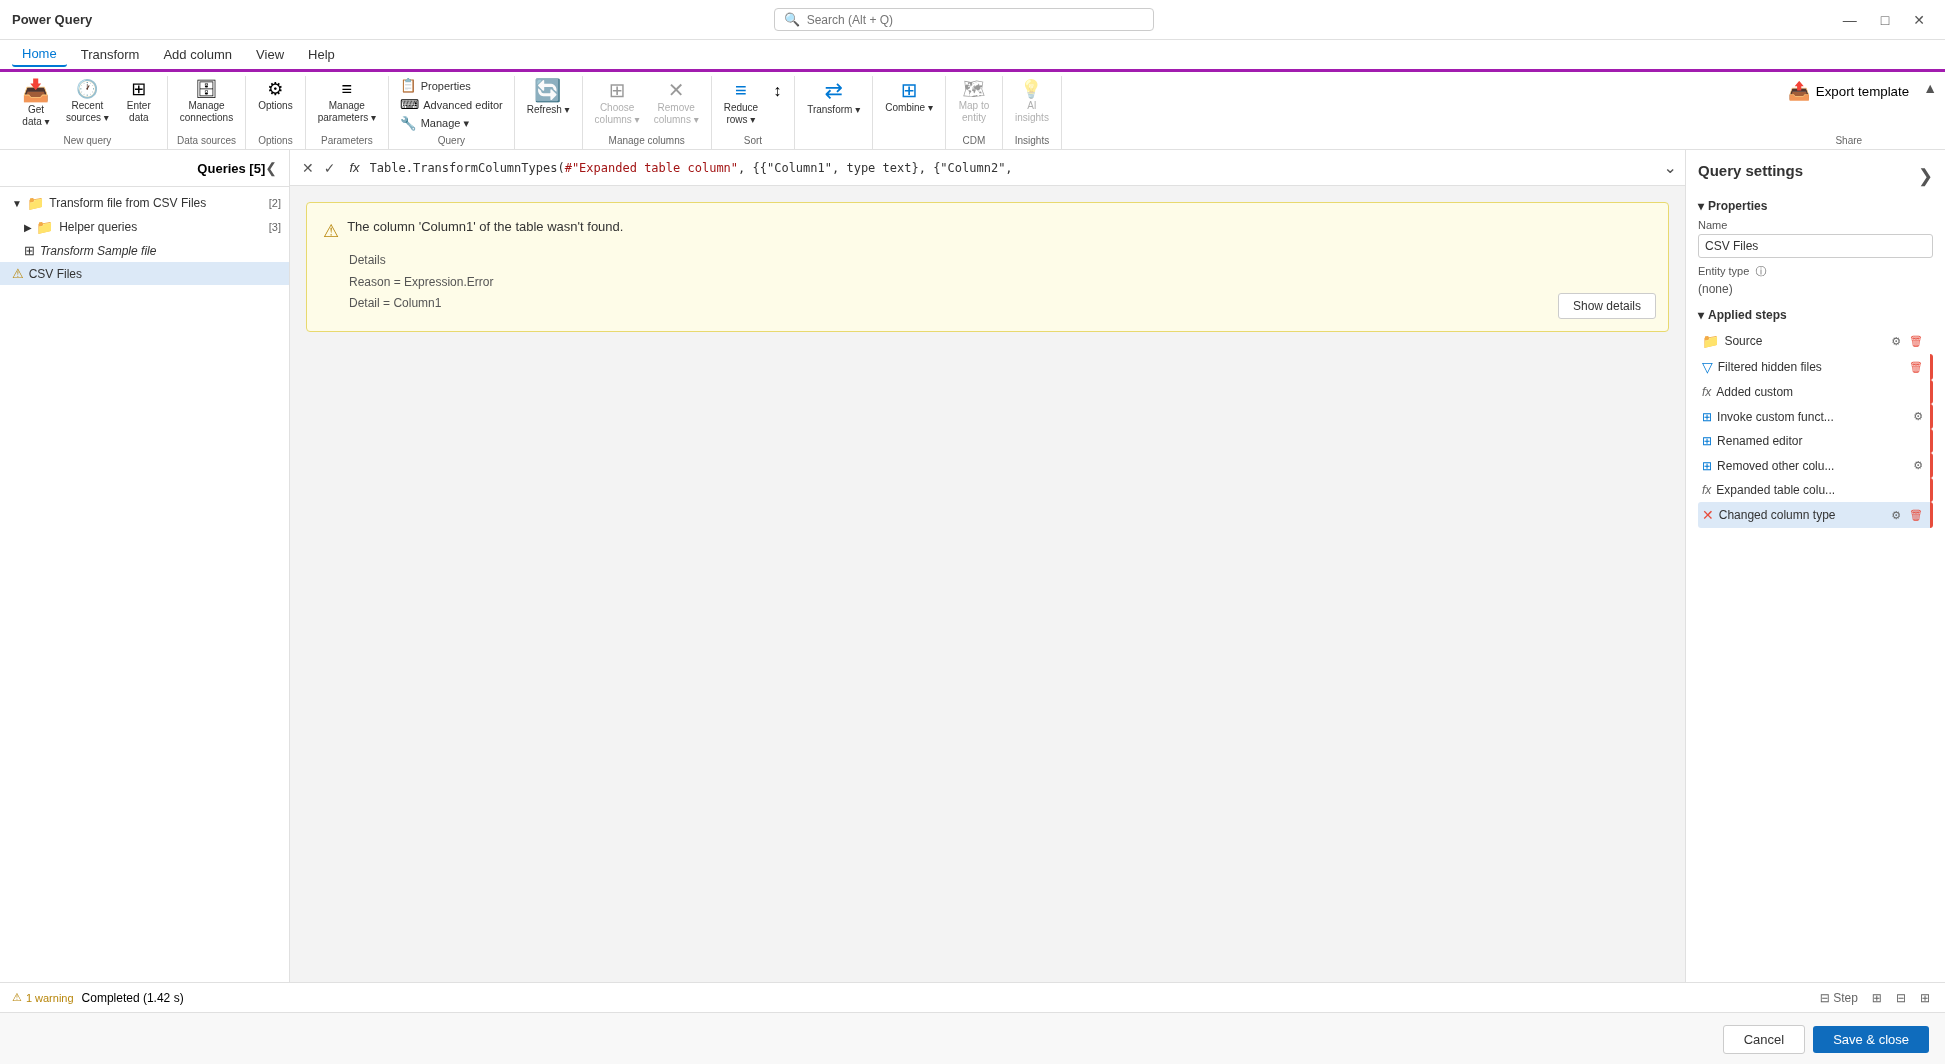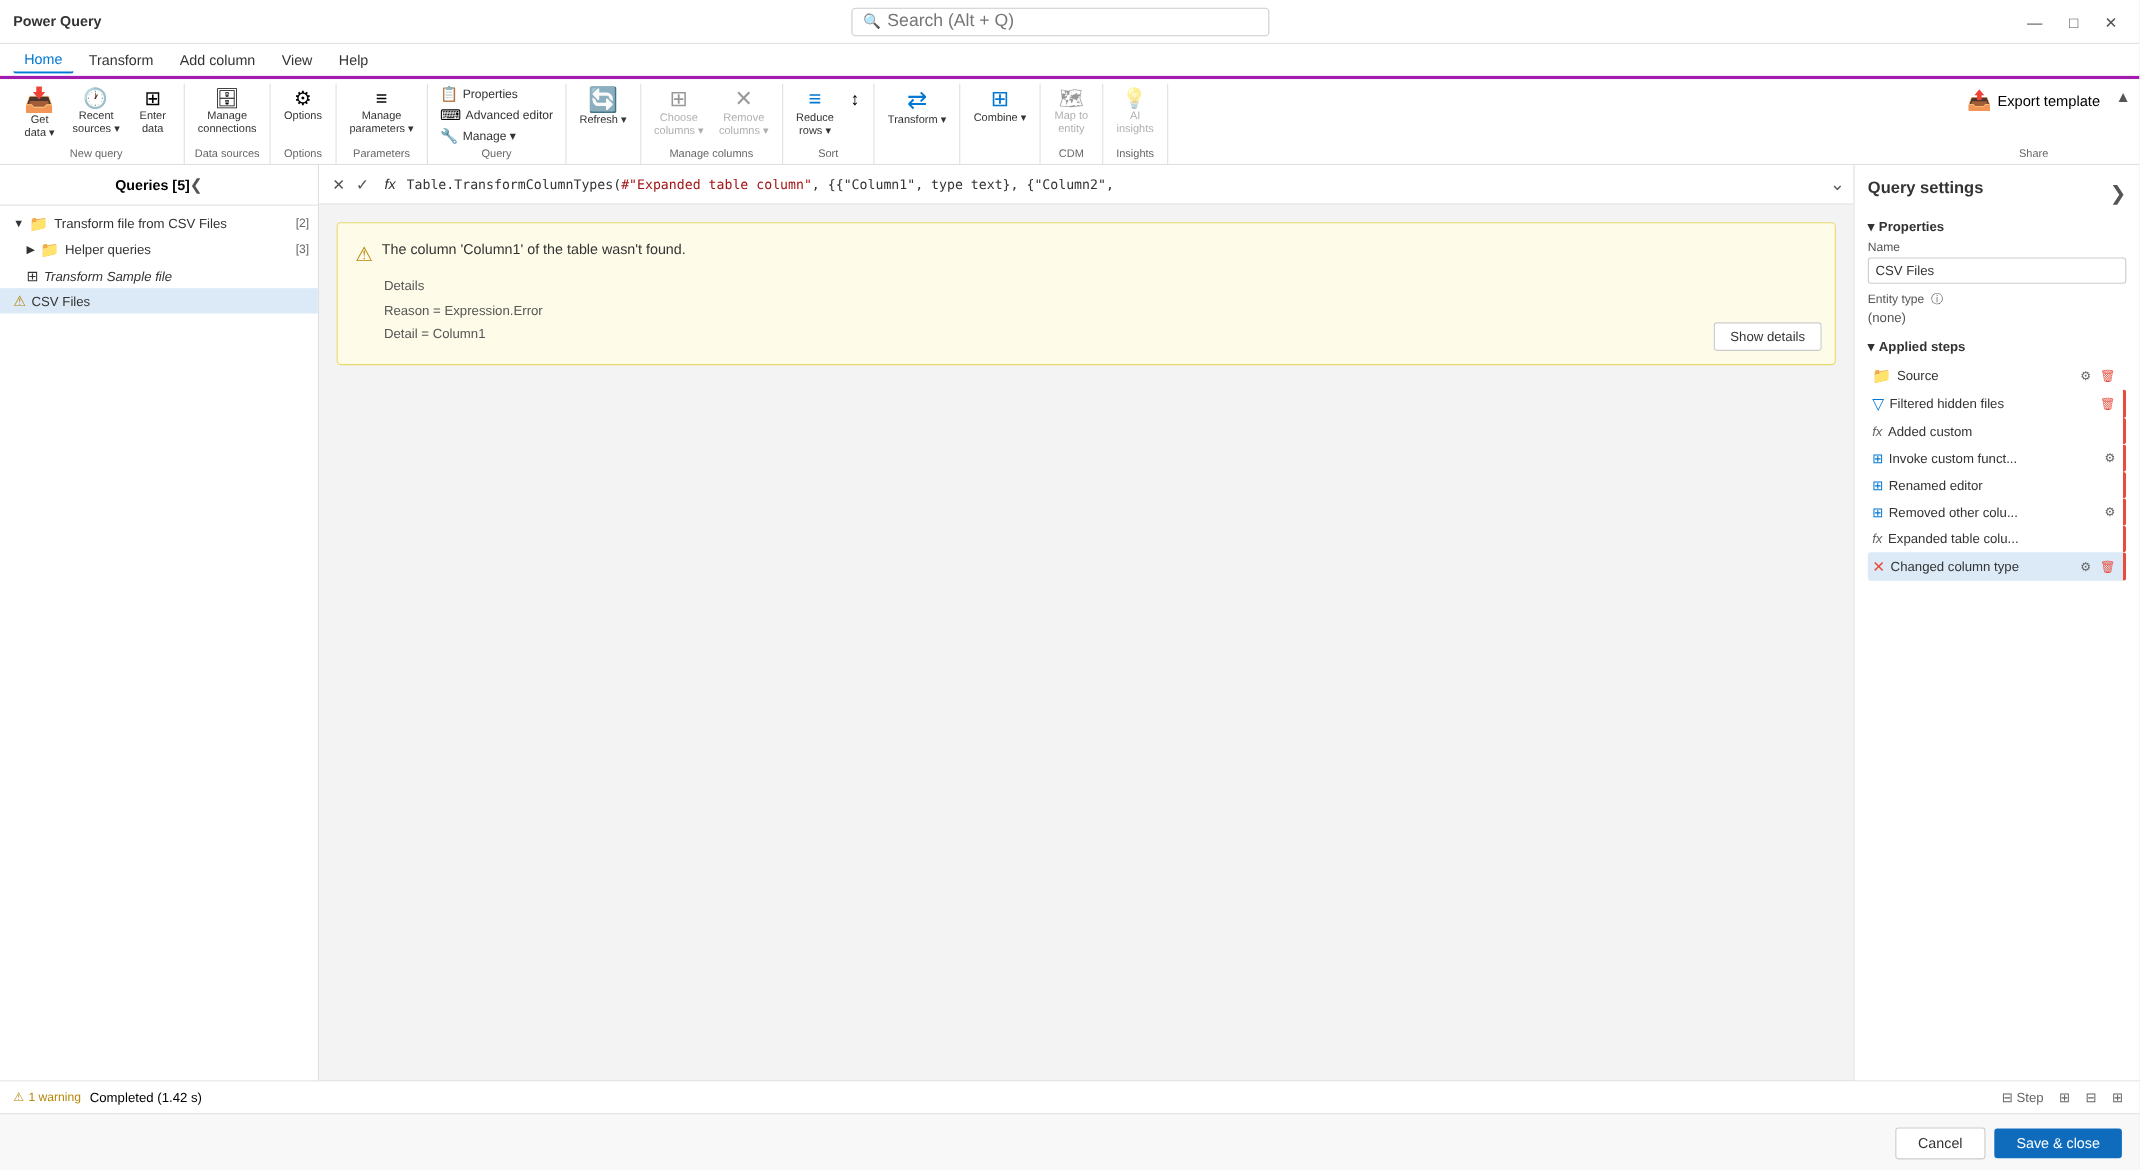--- a/index.html
+++ b/index.html
@@ -9,21 +9,21 @@
     .title-bar {
       display: flex; align-items: center; justify-content: space-between;
       background: #fff; height: 40px; padding: 0 12px;
       border-bottom: 1px solid #e0e0e0;
     }
     .title-bar-left { display: flex; align-items: flex-end; gap: 8px; }
     .title-bar-search {
       display: flex; align-items: center; border: 1px solid #ccc; border-radius: 4px;
       padding: 3px 10px; gap: 6px; width: 380px; background: #fff;
     }
-    .title-bar-search input { border: none; outline: none; font-size: 16px; width: 100%; color: #555; }
+    .title-bar-search input { border: none; outline: none; font-size: 12px; width: 100%; color: #555; }
     .title-bar-right { display: flex; gap: 8px; }
     .win-btn { background: none; border: none; cursor: pointer; padding: 4px 8px; font-size: 14px; color: #555; }
 
     
     .menu-bar {
       display: flex; align-items: center; background: #fff;
       padding: 0 12px; height: 32px; border-bottom: 3px solid #a21caf; gap: 4px;
     }
     .menu-item {
       padding: 4px 10px; font-size: 13px; cursor: pointer; border-radius: 3px;
@@ -68,21 +68,21 @@
     .main-layout {
       display: flex; height: calc(1064px - 40px - 32px - 130px - 30px);
     }
 
     
     .queries-panel {
       width: 290px; background: #fff; border-right: 1px solid #e0e0e0;
       display: flex; flex-direction: column;
     }
     .queries-header {
-      display: flex; align-items: center; justify-content: center;
+      display: flex; align-items: center; justify-content: flex-end;
       padding: 10px 12px; border-bottom: 1px solid #e0e0e0; font-weight: 600; font-size: 13px;
     }
     .queries-tree { padding: 4px 0; flex: 1; overflow-y: auto; }
     .tree-item {
       display: flex; align-items: center; padding: 4px 8px 4px 12px;
       cursor: pointer; gap: 5px; font-size: 12px; color: #333;
     }
     .tree-item.selected { background: #dce9f7; }
     .tree-item.indent1 { padding-left: 24px; }
     .tree-item .item-count { margin-left: auto; font-size: 11px; color: #666; }

